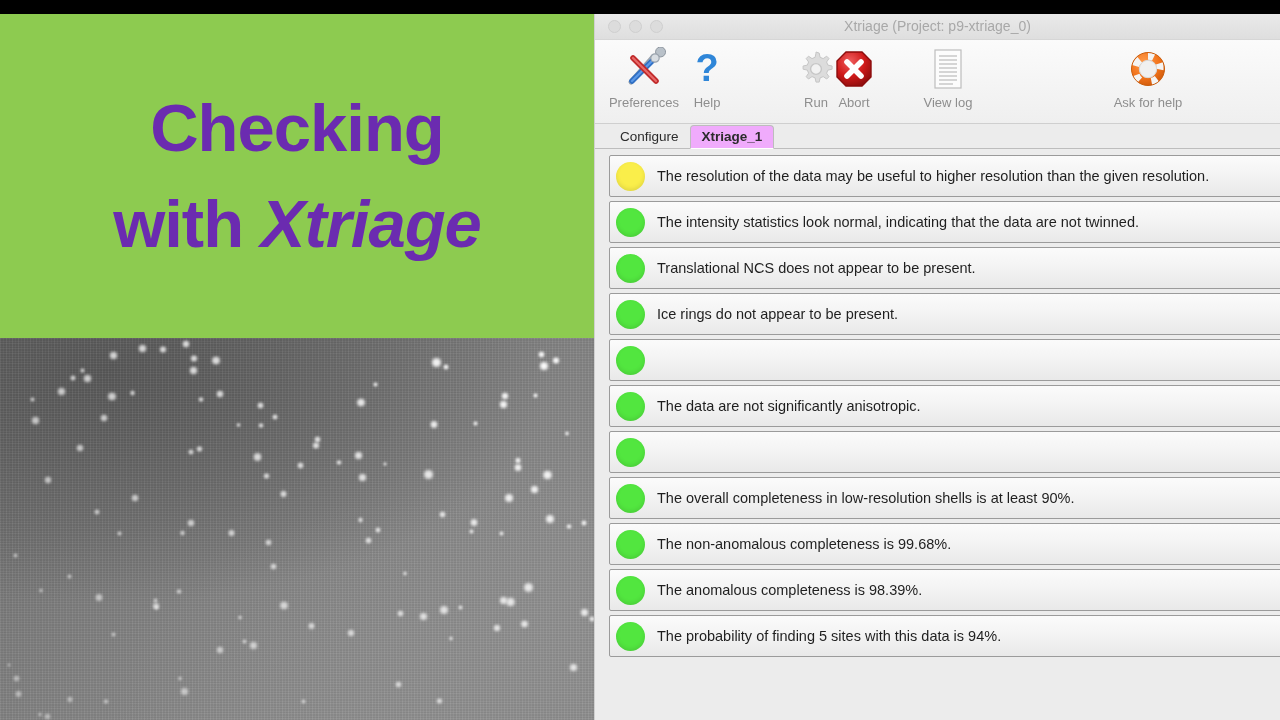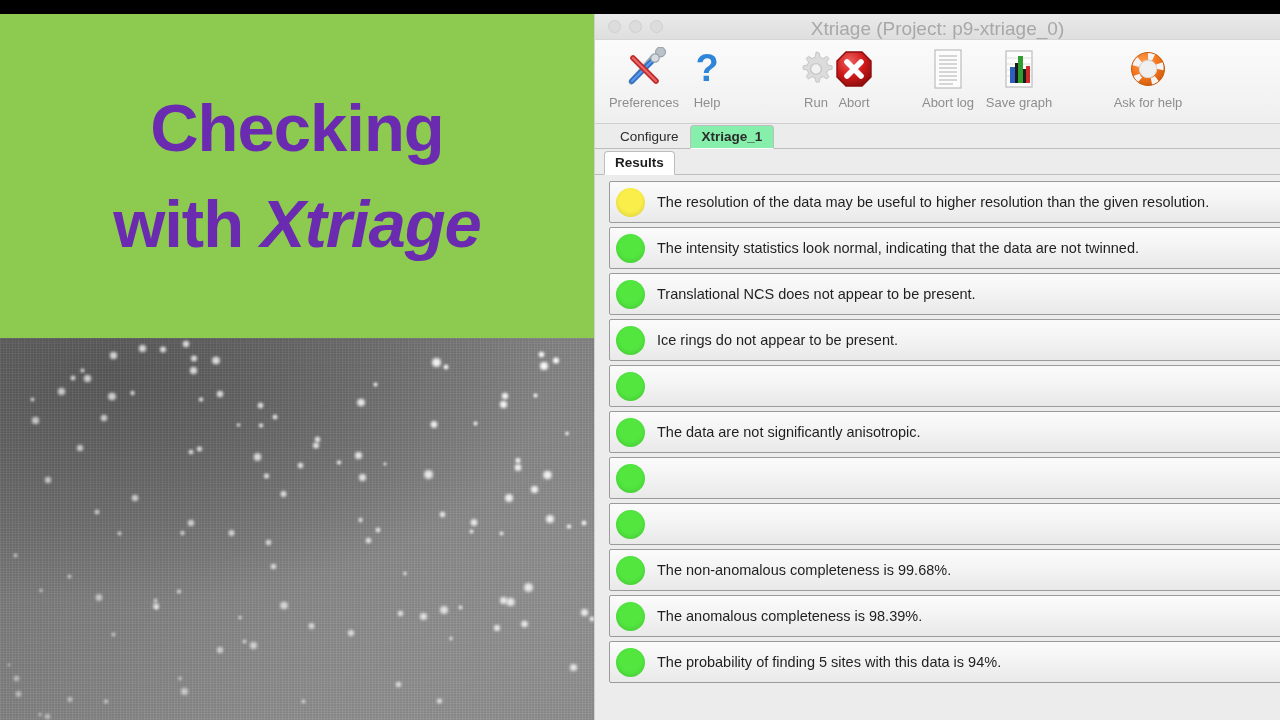--- a/index.html
+++ b/index.html
@@ -78,21 +78,21 @@
     height: 26px;
     background: linear-gradient(#eaeaea, #dedede);
     border-bottom: 1px solid #d6d6d6;
     display: flex; align-items: center;
   }
   #traffic { display: flex; gap: 8px; margin-left: 13px; }
   .tl { width: 13px; height: 13px; border-radius: 50%;
         background: #dcdcdc; border: 1px solid #cfcfcf; }
   #win-title {
     position: absolute; left: 0; right: 0; top: 4px;
-    text-align: center; font-size: 19px; color: #a8a8a8;
+    text-align: center; font-size: 14px; color: #a8a8a8;
     white-space: nowrap;
   }
 
   
   #toolbar {
     height: 84px;
     background: linear-gradient(#fbfbfb, #efefef);
     border-bottom: 1px solid #cfcfcf;
     position: relative;
   }
@@ -110,21 +110,21 @@
     background: #ECECEC;
     border-bottom: 1px solid #bdbdbd;
     display: flex; align-items: flex-end; padding-left: 14px;
   }
   .tab {
     font-size: 13.5px; color: #2b2b2b;
     padding: 4px 11px 5px 11px;
     border-radius: 4px 4px 0 0;
     line-height: 1;
   }
-  .tab.active { background: #86efac; font-weight: bold;
+  .tab.active { background: #f0abfc; font-weight: bold;
                 border: 1px solid #bdbdbd; border-bottom: 1px solid #fff;
                 margin-bottom: -1px; }
 
   #subtabbar {
     height: 26px; position: relative;
     background: #ECECEC;
     border-bottom: 1px solid #bdbdbd;
     display: flex; align-items: flex-end; padding-left: 9px;
   }
   .subtab {
@@ -400,42 +400,23 @@
               <line x1="10" y1="13" x2="28" y2="13"></line>
               <line x1="10" y1="17" x2="28" y2="17"></line>
               <line x1="10" y1="21" x2="28" y2="21"></line>
               <line x1="10" y1="25" x2="28" y2="25"></line>
               <line x1="10" y1="29" x2="28" y2="29"></line>
               <line x1="10" y1="33" x2="28" y2="33"></line>
               <line x1="10" y1="37" x2="24" y2="37"></line>
             </g>
           </svg>
         </div>
-        <div class="lbl">Abort log</div>
-      </div>
-
-      <div class="tbtn" style="left:376px">
-        <div class="glyph">
-          <svg width="38" height="44" viewBox="0 0 38 44">
-            <rect x="6" y="4" width="26" height="36" fill="#fdfdfd" stroke="#bdbdbd" stroke-width="1.2"></rect>
-            <g stroke="#dedede" stroke-width="1">
-              <line x1="7" y1="11" x2="31" y2="11"></line>
-              <line x1="7" y1="17" x2="31" y2="17"></line>
-              <line x1="7" y1="23" x2="31" y2="23"></line>
-              <line x1="7" y1="29" x2="31" y2="29"></line>
-            </g>
-            <rect x="10" y="20" width="5" height="16" fill="#2d5fbe"></rect>
-            <rect x="15" y="16" width="3" height="20" fill="#1b1b1b"></rect>
-            <rect x="18" y="9" width="5" height="27" fill="#2f9e2f"></rect>
-            <rect x="23" y="22" width="3" height="14" fill="#1b1b1b"></rect>
-            <rect x="26" y="19" width="4" height="17" fill="#cc2b2b"></rect>
-          </svg>
-        </div>
-        <div class="lbl">Save graph</div>
-      </div>
+        <div class="lbl">View log</div>
+      </div>
+
 
       <div class="tbtn" style="left:505px">
         <div class="glyph">
           <svg width="44" height="44" viewBox="0 0 44 44">
             <defs>
               <radialGradient id="orng" cx="38%" cy="30%" r="75%">
                 <stop offset="0%" stop-color="#ff9c4d"></stop>
                 <stop offset="60%" stop-color="#f2741c"></stop>
                 <stop offset="100%" stop-color="#cf5a0b"></stop>
               </radialGradient>
@@ -456,23 +437,20 @@
         <div class="lbl">Ask for help</div>
       </div>
 
     </div>
 
     <div id="tabbar">
       <div class="tab">Configure</div>
       <div class="tab active">Xtriage_1</div>
     </div>
 
-    <div id="subtabbar">
-      <div class="subtab">Results</div>
-    </div>
 
 
     <div id="results">
         <div class="rrow">
           <div class="dot" style="background: rgb(250, 238, 74);"></div>
           <div class="rtext">The resolution of the data may be useful to higher resolution than the given resolution.</div>
         </div>
         <div class="rrow">
           <div class="dot" style="background: rgb(82, 230, 63);"></div>
           <div class="rtext">The intensity statistics look normal, indicating that the data are not twinned.</div>
@@ -490,20 +468,21 @@
         </div>
         <div class="rrow">
           <div class="dot" style="background: rgb(82, 230, 63);"></div>
           <div class="rtext">The data are not significantly anisotropic.</div>
         </div>
         <div class="rrow">
           <div class="dot" style="background: rgb(82, 230, 63);"></div>
         </div>
         <div class="rrow">
           <div class="dot" style="background: rgb(82, 230, 63);"></div>
+          <div class="rtext">The overall completeness in low-resolution shells is at least 90%.</div>
         </div>
         <div class="rrow">
           <div class="dot" style="background: rgb(82, 230, 63);"></div>
           <div class="rtext">The non-anomalous completeness is 99.68%.</div>
         </div>
         <div class="rrow">
           <div class="dot" style="background: rgb(82, 230, 63);"></div>
           <div class="rtext">The anomalous completeness is 98.39%.</div>
         </div>
         <div class="rrow">

